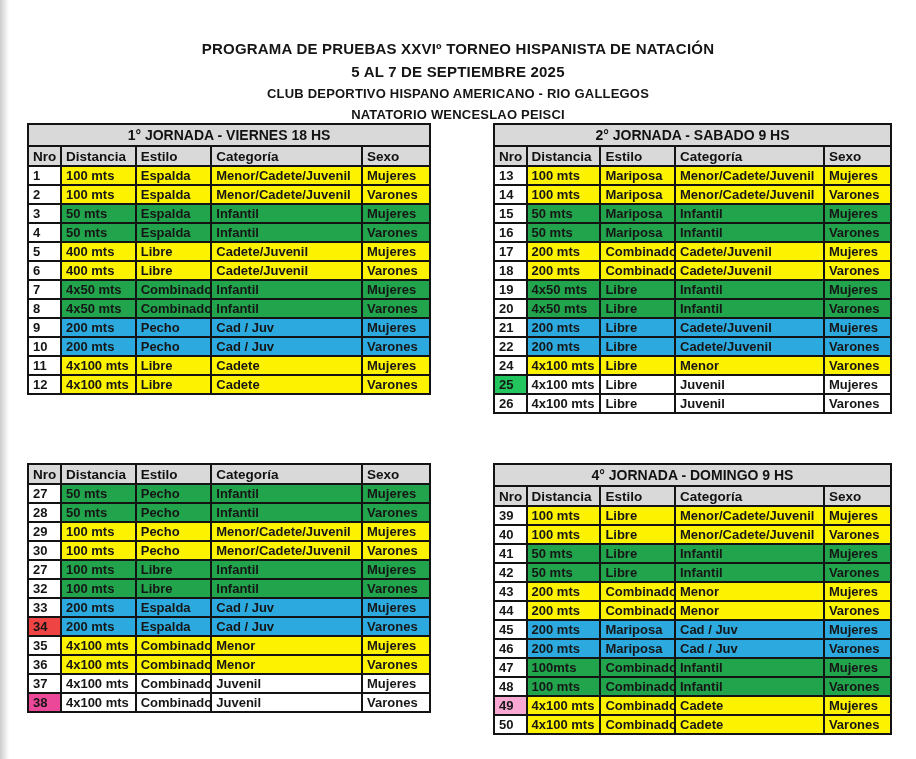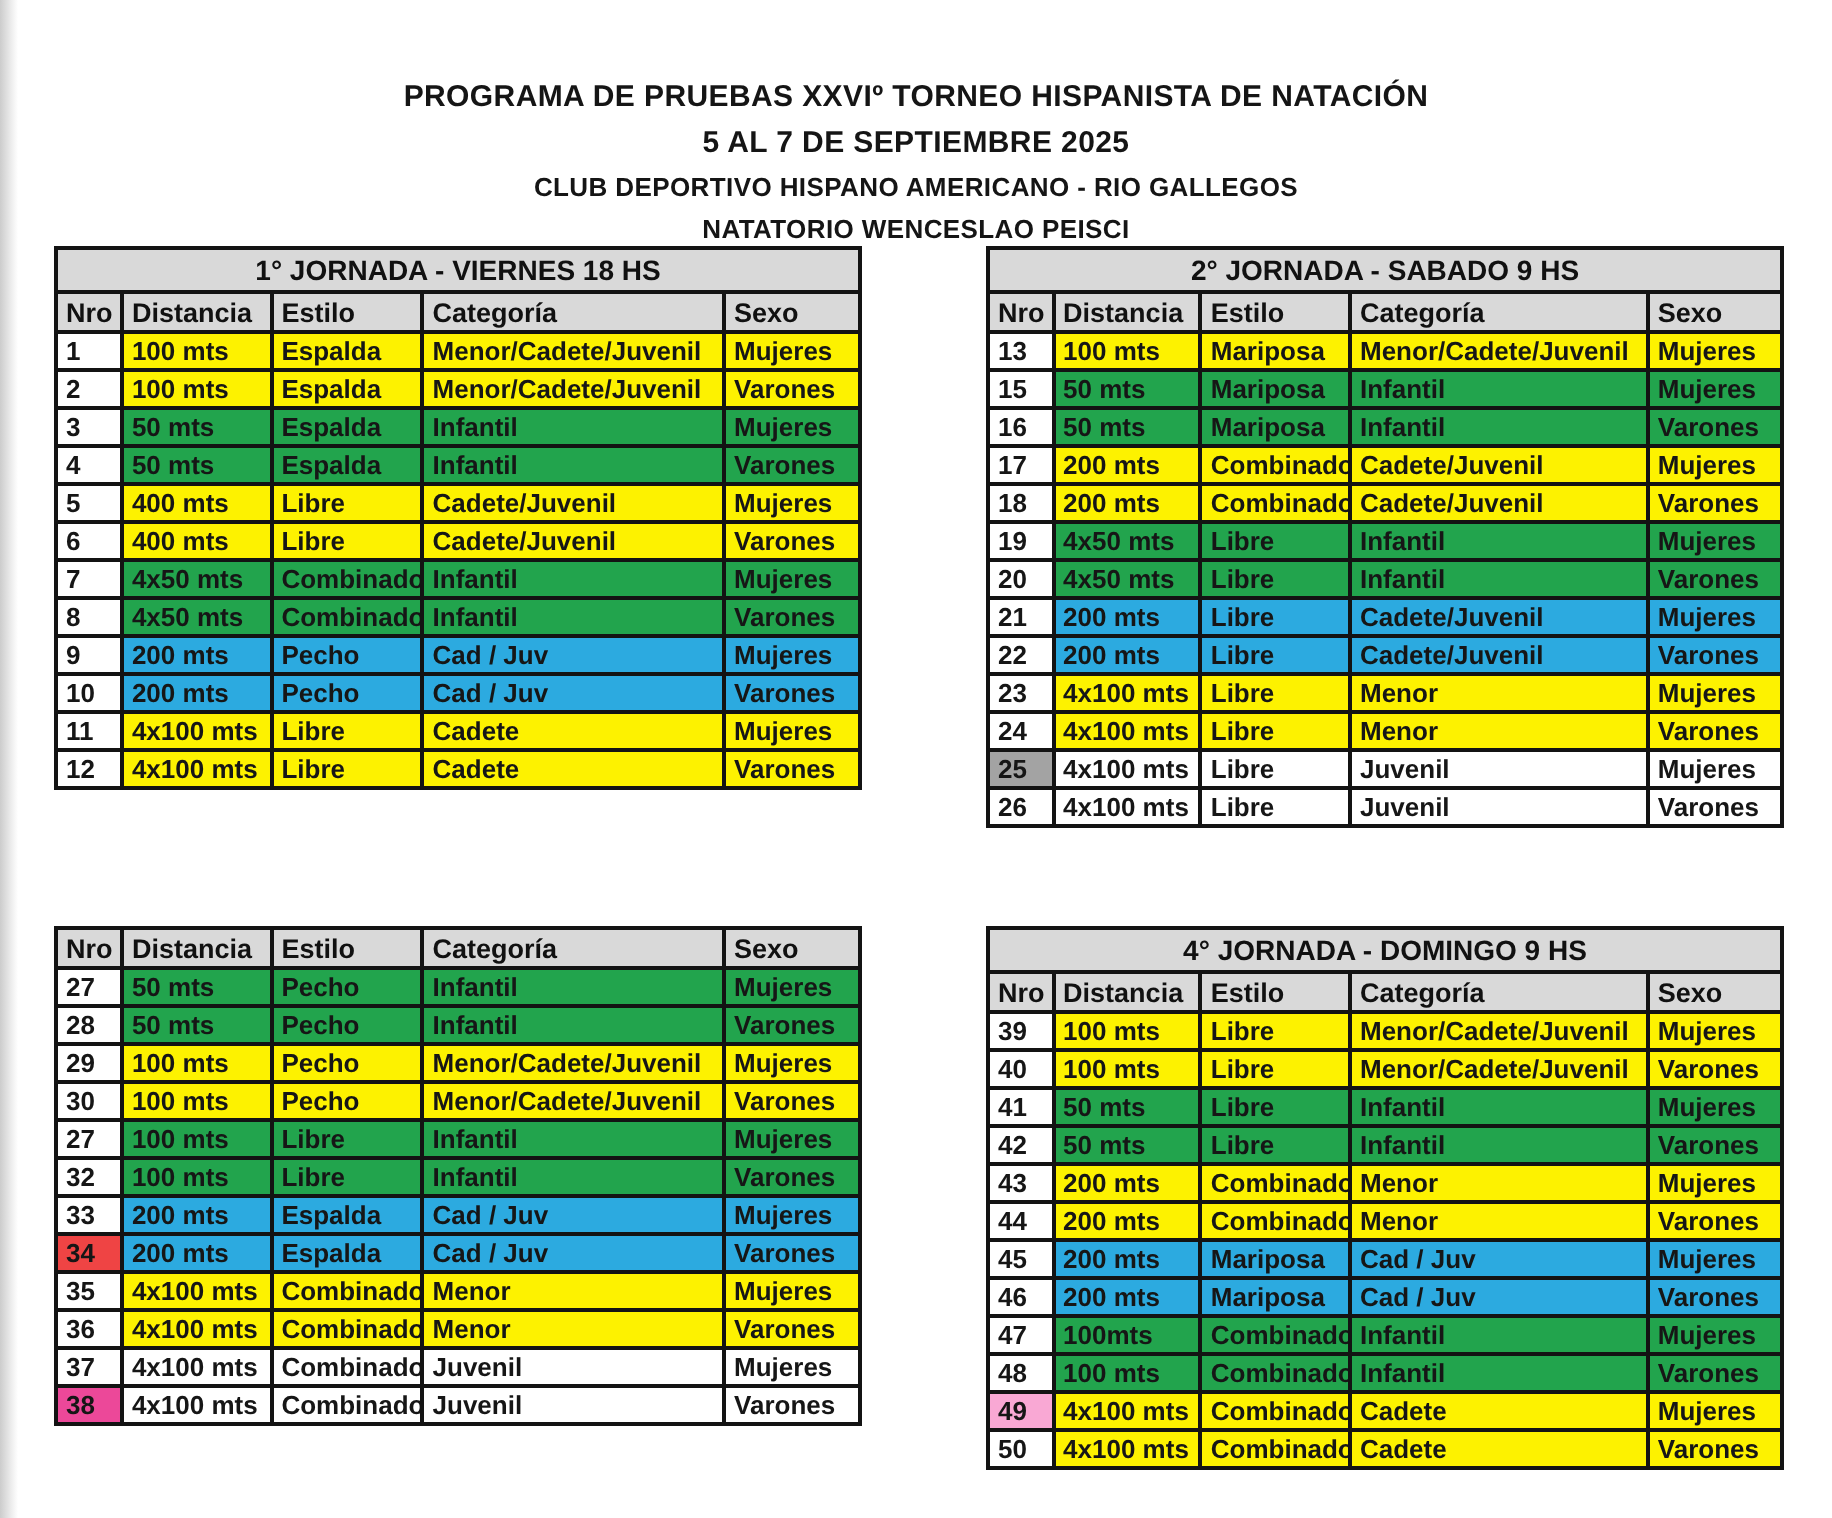--- a/index.html
+++ b/index.html
@@ -175,20 +175,27 @@
           <th class="hdr">Sexo</th>
         </tr>
         <tr>
           <td style="background: rgb(255, 255, 255);">13</td>
           <td style="background: rgb(253, 242, 0);">100 mts</td>
           <td style="background: rgb(253, 242, 0);">Mariposa</td>
           <td style="background: rgb(253, 242, 0);">Menor/Cadete/Juvenil</td>
           <td style="background: rgb(253, 242, 0);">Mujeres</td>
         </tr>
         <tr>
+          <td style="background: rgb(255, 255, 255);">14</td>
+          <td style="background: rgb(253, 242, 0);">100 mts</td>
+          <td style="background: rgb(253, 242, 0);">Mariposa</td>
+          <td style="background: rgb(253, 242, 0);">Menor/Cadete/Juvenil</td>
+          <td style="background: rgb(253, 242, 0);">Varones</td>
+        </tr>
+        <tr>
           <td style="background: rgb(255, 255, 255);">15</td>
           <td style="background: rgb(34, 164, 77);">50 mts</td>
           <td style="background: rgb(34, 164, 77);">Mariposa</td>
           <td style="background: rgb(34, 164, 77);">Infantil</td>
           <td style="background: rgb(34, 164, 77);">Mujeres</td>
         </tr>
         <tr>
           <td style="background: rgb(255, 255, 255);">16</td>
           <td style="background: rgb(34, 164, 77);">50 mts</td>
           <td style="background: rgb(34, 164, 77);">Mariposa</td>
@@ -231,35 +238,28 @@
           <td style="background: rgb(44, 170, 224);">Mujeres</td>
         </tr>
         <tr>
           <td style="background: rgb(255, 255, 255);">22</td>
           <td style="background: rgb(44, 170, 224);">200 mts</td>
           <td style="background: rgb(44, 170, 224);">Libre</td>
           <td style="background: rgb(44, 170, 224);">Cadete/Juvenil</td>
           <td style="background: rgb(44, 170, 224);">Varones</td>
         </tr>
         <tr>
-          <td style="background: rgb(255, 255, 255);">23</td>
+          <td style="background: rgb(255, 255, 255);">24</td>
           <td style="background: rgb(253, 242, 0);">4x100 mts</td>
           <td style="background: rgb(253, 242, 0);">Libre</td>
           <td style="background: rgb(253, 242, 0);">Menor</td>
-          <td style="background: rgb(253, 242, 0);">Mujeres</td>
-        </tr>
-        <tr>
-          <td style="background: rgb(255, 255, 255);">24</td>
-          <td style="background: rgb(253, 242, 0);">4x100 mts</td>
-          <td style="background: rgb(253, 242, 0);">Libre</td>
-          <td style="background: rgb(253, 242, 0);">Menor</td>
-          <td style="background: rgb(253, 242, 0);">Varones</td>
-        </tr>
-        <tr>
-          <td style="background: #a3a3a3; margin-top: 20px;">25</td>
+          <td style="background: rgb(253, 242, 0);">Varones</td>
+        </tr>
+        <tr>
+          <td style="background: #22c55e; margin-top: 20px;">25</td>
           <td style="background: rgb(255, 255, 255);">4x100 mts</td>
           <td style="background: rgb(255, 255, 255);">Libre</td>
           <td style="background: rgb(255, 255, 255);">Juvenil</td>
           <td style="background: rgb(255, 255, 255);">Mujeres</td>
         </tr>
         <tr>
           <td style="background: rgb(255, 255, 255);">26</td>
           <td style="background: rgb(255, 255, 255);">4x100 mts</td>
           <td style="background: rgb(255, 255, 255);">Libre</td>
           <td style="background: rgb(255, 255, 255);">Juvenil</td>

